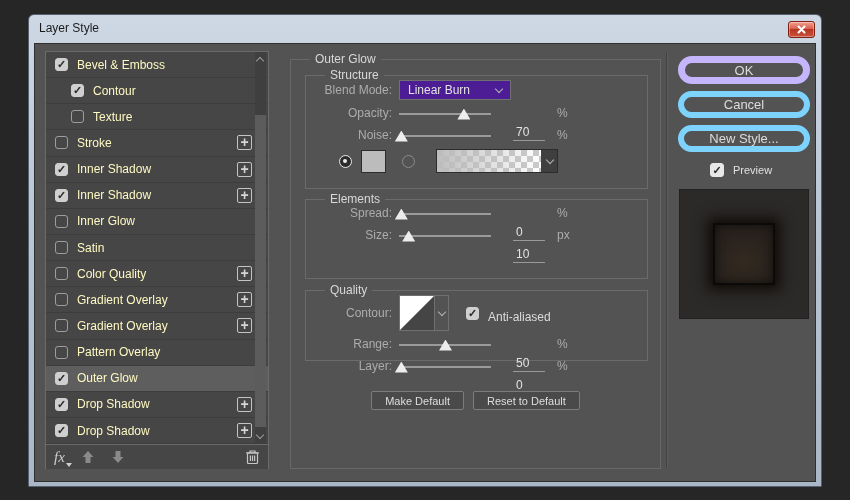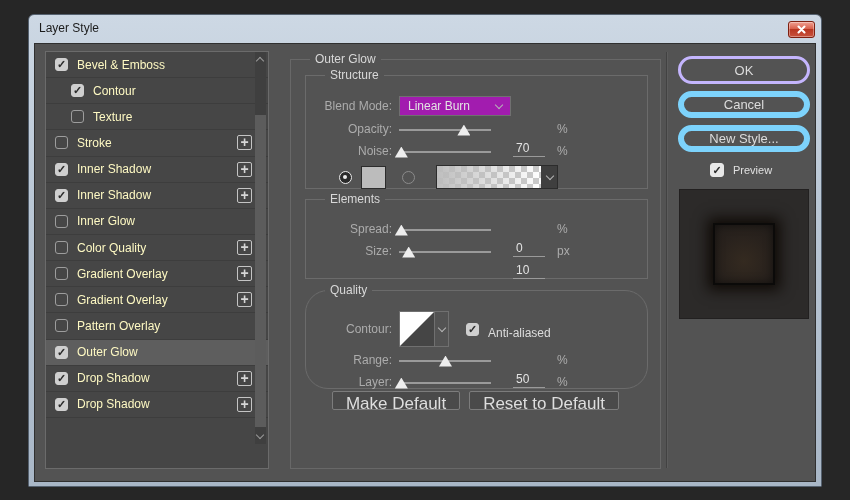--- a/index.html
+++ b/index.html
@@ -49,26 +49,26 @@
     border-left:3.5px solid transparent; border-right:3.5px solid transparent; border-top:4px solid #cfcfcf; }
   .arr { margin-left:16px; display:flex; }
   .trash { position:absolute; right:8px; top:4px; }
 
   
   .groupbox { position:absolute; border:1px solid #6b6b6b; }
   .gb-label { position:absolute; top:-8px; left:19px; background:#535353; padding:0 5px; color:#d8d8d8; }
   .outer-box { left:255px; top:15px; width:371px; height:410px; border-color:#686868; }
   .sec-structure { left:14px; top:15px;  width:343px; height:114px; }
   .sec-elements  { left:14px; top:139px; width:343px; height:80px;  }
-  .sec-quality   { left:14px; top:230px; width:343px; height:99px;border-radius:23px;  }
-  .sec-pad { padding-top:18px; }
+  .sec-quality   { left:14px; top:230px; width:343px; height:71px;  }
+  .sec-pad { padding-top:2px; }
   .frow { display:flex; align-items:center; height:22px; padding-left:6px; }
   .frow.tall { height:24px; }
   .flabel { width:80px; text-align:right; color:#acacac; margin-right:7px; flex:0 0 80px; }
-  .dropdown { height:20px; background:#a21caf; border:1px solid #707070; color:#e3e3e3;
+  .dropdown { height:20px; background:#4c1d95; border:1px solid #707070; color:#e3e3e3;
     display:flex; align-items:center; padding:0 24px 0 8px; position:relative; cursor:pointer; }
   .dd-chev { position:absolute; right:8px; top:5px; width:6px; height:6px;
     border-right:1.5px solid #b5b5b5; border-bottom:1.5px solid #b5b5b5; transform:rotate(45deg); }
   .slider { position:relative; width:92px; height:13px; flex:0 0 92px; }
   .slider .track { position:absolute; left:0; right:0; top:6px; height:2px; background:#9a9a9a; }
   .slider .thumb { position:absolute; top:2px; width:13px; height:11px; background:#ededed;
     clip-path:polygon(50% 0, 100% 100%, 0 100%); margin-left:-6px;
     filter:drop-shadow(0 0 0.5px #555); }
   .val { width:32px; flex:0 0 32px; margin-left:22px; border-bottom:1px solid #9a9a9a;
     color:#e3e3e3; padding:0 0 1px 3px;margin-top:40px; }
@@ -91,30 +91,30 @@
   .contour-wrap { display:flex; border:1px solid #707070; margin-left:0; cursor:pointer; }
   .contour-thumb { width:34px; height:34px; background:#ffffff; position:relative; overflow:hidden; }
   .contour-thumb .dark { position:absolute; inset:0; background:#454545;
     clip-path:polygon(0 100%, 100% 0, 100% 100%); }
   .contour-dd { width:14px; height:34px; border-left:1px solid #707070; position:relative; }
   .contour-dd .dd-chev { right:3px; top:13px; }
   .aa-wrap { display:flex; align-items:center; margin-left:17px; }
   .aa-wrap .slabel { color:#dcdcdc;margin-top:7px; }
   .panel-buttons { position:absolute; left:0; right:0; top:331px; display:flex; justify-content:center; gap:9px; }
   .pbtn { background:#4a4a4a; border:1px solid #7c7c7c; border-radius:2px; color:#dedede;
-    font-size:17px; padding:2px 13px; height:19px; cursor:pointer; font-family:"Liberation Sans", sans-serif; }
+    font-size:11px; padding:2px 13px; height:19px; cursor:pointer; font-family:"Liberation Sans", sans-serif; }
 
   
   .vdivider { position:absolute; left:631px; top:8px; height:416px; width:1px; background:#424242;
     box-shadow:1px 0 0 #5c5c5c; }
   .right-col { position:absolute; left:643px; top:0; width:132px; height:439px; }
   .pill { position:absolute; left:0; width:132px; height:27px; border-radius:14px;
     display:flex; align-items:center; justify-content:center; color:#dcdcdc; cursor:pointer;
     border:6px solid #7dd3fc; background:transparent; font-size:13px; }
-  .pill.ok { top:12px; height:28px; border:3px solid #c4b5fd; }
+  .pill.ok { top:12px; height:28px; border:7px solid #c4b5fd; }
   .pill.cancel { top:47px; }
   .pill.newstyle { top:81px; }
   .preview-row { position:absolute; left:32px; top:119px; display:flex; align-items:center; }
   .preview-row .cb { width:14px; height:14px; flex-basis:14px; }
   .preview-row .cb.checked { background:#e8e8e8; border-color:#e8e8e8; }
   .preview-row .slabel { color:#e0e0e0; font-size:11px; }
   .preview-thumb { position:absolute; left:1px; top:145px; width:130px; height:130px;
     background:#2c2a29; border:1px solid #222020; }
   .glow-square { position:absolute; left:33px; top:33px; width:62px; height:62px;
     background:radial-gradient(circle at 50% 62%, #342a20 0%, #29221d 55%, #231e1b 100%);
@@ -171,20 +171,24 @@
               <span class="cb checked">✓</span>
               <span class="slabel">Inner Shadow</span>
               <span class="plus">+</span>
             </div>
             <div class="srow">
               <span class="cb"></span>
               <span class="slabel">Inner Glow</span>
             </div>
             <div class="srow">
               <span class="cb"></span>
+              <span class="slabel">Satin</span>
+            </div>
+            <div class="srow">
+              <span class="cb"></span>
               <span class="slabel">Color Quality</span>
               <span class="plus">+</span>
             </div>
             <div class="srow">
               <span class="cb"></span>
               <span class="slabel">Gradient Overlay</span>
               <span class="plus">+</span>
             </div>
             <div class="srow">
               <span class="cb"></span>
@@ -207,20 +211,41 @@
             <div class="srow">
               <span class="cb checked">✓</span>
               <span class="slabel">Drop Shadow</span>
               <span class="plus">+</span>
             </div>
             <div class="sbar">
             <span class="chev up"></span>
             <span class="thumb"></span>
             <span class="chev down"></span>
           </div>
+        </div>
+        <div class="styles-footer">
+          <span class="fx-btn"><span>fx</span><span class="tri"></span></span>
+          <span class="arr">
+            <svg width="14" height="14" viewBox="0 0 14 14">
+                <path d="M7 1 L12.5 7 H9.5 V13 H4.5 V7 H1.5 Z" fill="#8a8a8a"></path>
+              </svg>
+          </span>
+          <span class="arr">
+            <svg width="14" height="14" viewBox="0 0 14 14">
+                <path d="M7 13 L12.5 7 H9.5 V1 H4.5 V7 H1.5 Z" fill="#8a8a8a"></path>
+              </svg>
+          </span>
+          <span class="trash">
+            <svg width="15" height="16" viewBox="0 0 15 16">
+                <g stroke="#c6c6c6" stroke-width="1.2" fill="none">
+                  <rect x="2.5" y="4" width="10" height="10.5" rx="1"></rect>
+                  <path d="M1 3.8 H14 M5 3.5 V2 H10 V3.5 M5.4 6.5 V12 M7.5 6.5 V12 M9.6 6.5 V12"></path>
+                </g>
+              </svg>
+          </span>
         </div>
       </div>
 
       <div class="groupbox outer-box">
         <span class="gb-label">Outer Glow</span>
 
         <div class="groupbox sec-structure sec-pad">
           <span class="gb-label">Structure</span>
           <div class="frow tall">
             <span class="flabel">Blend Mode:</span>

